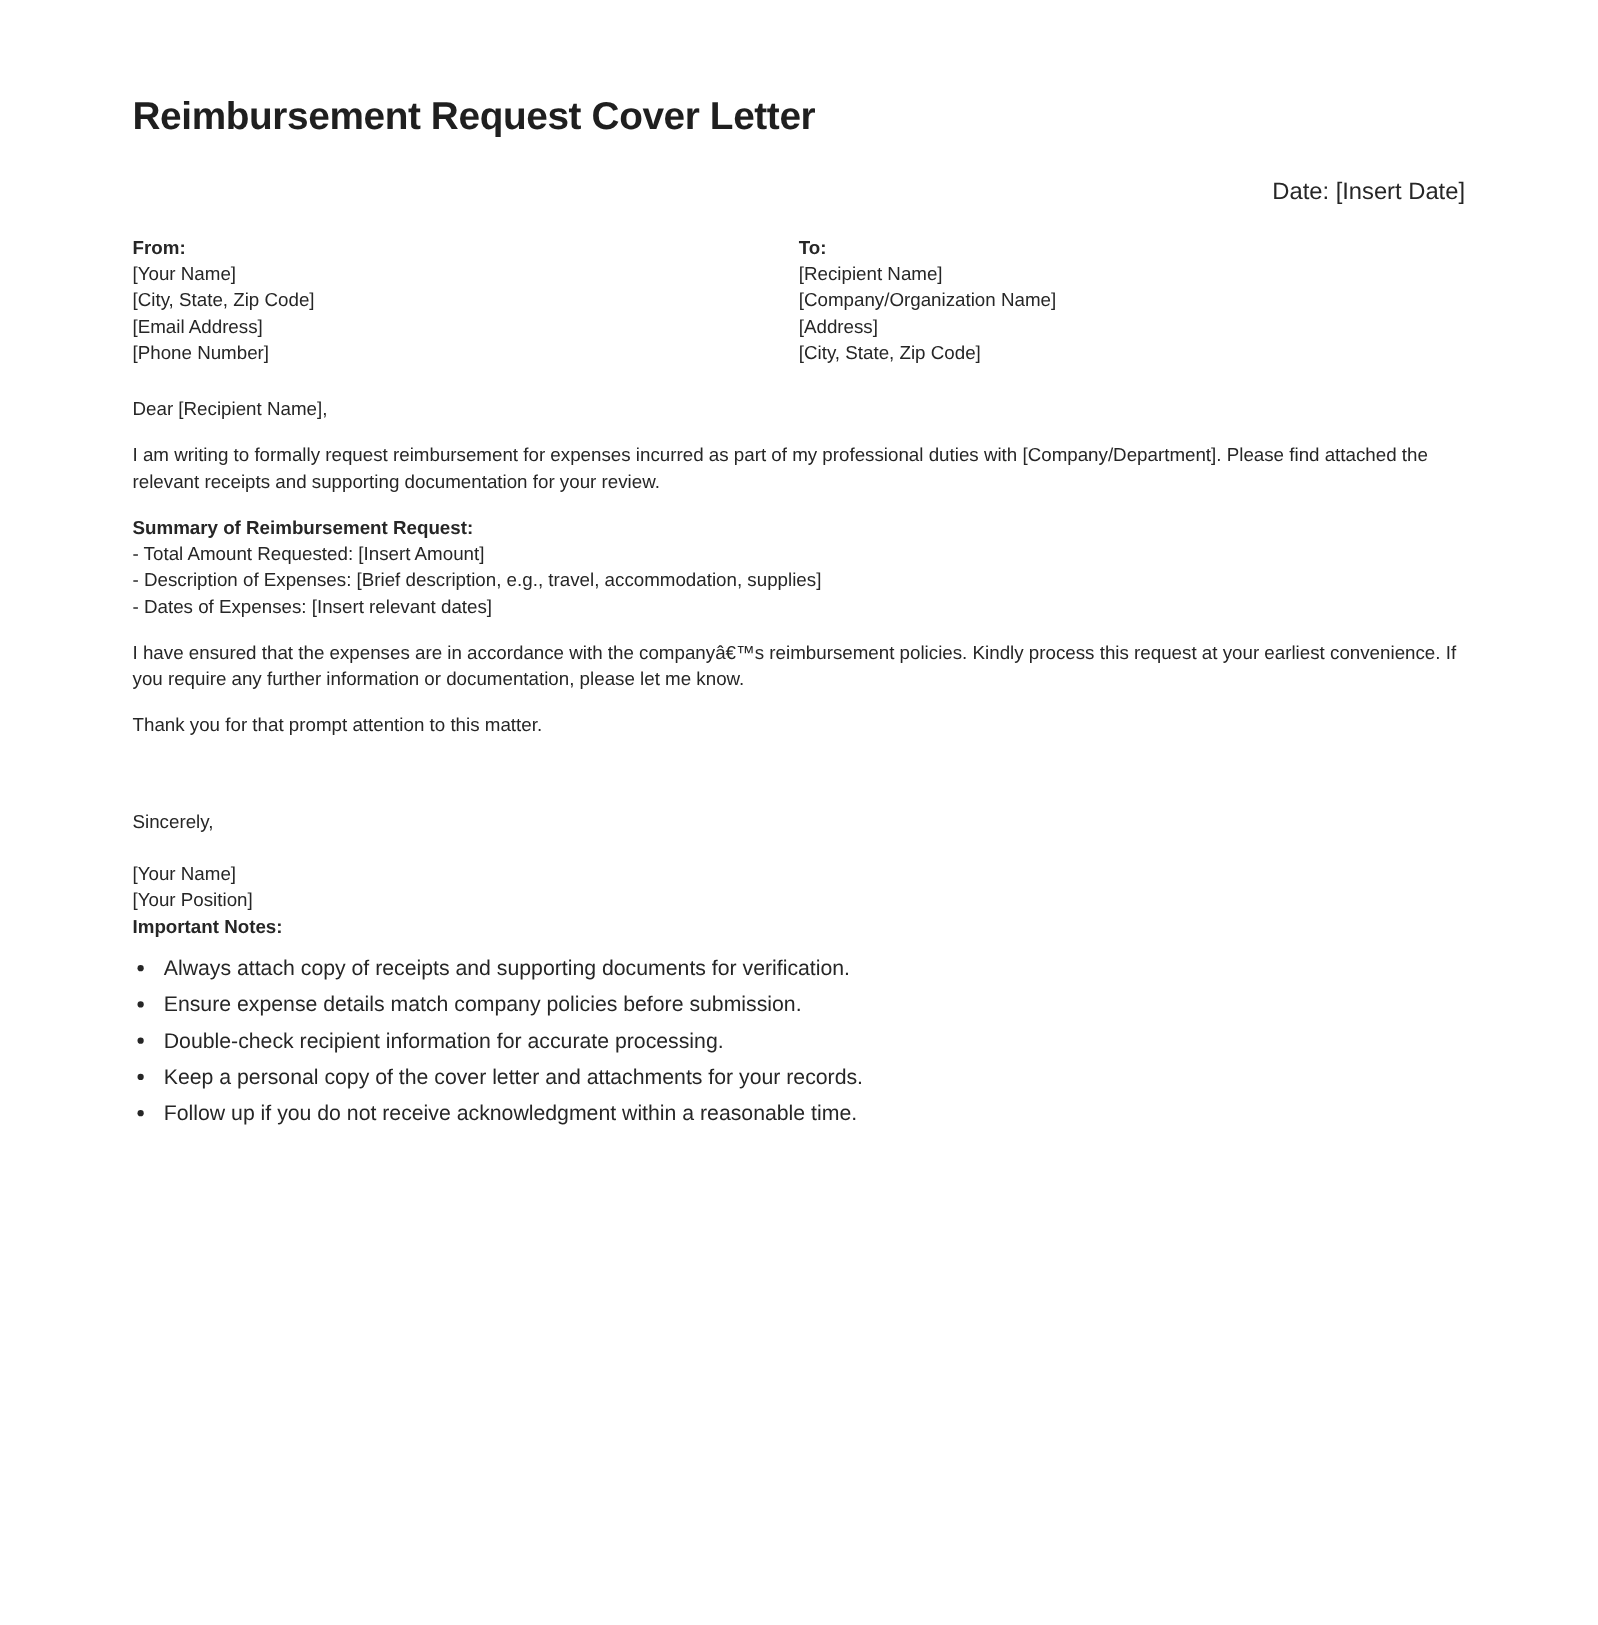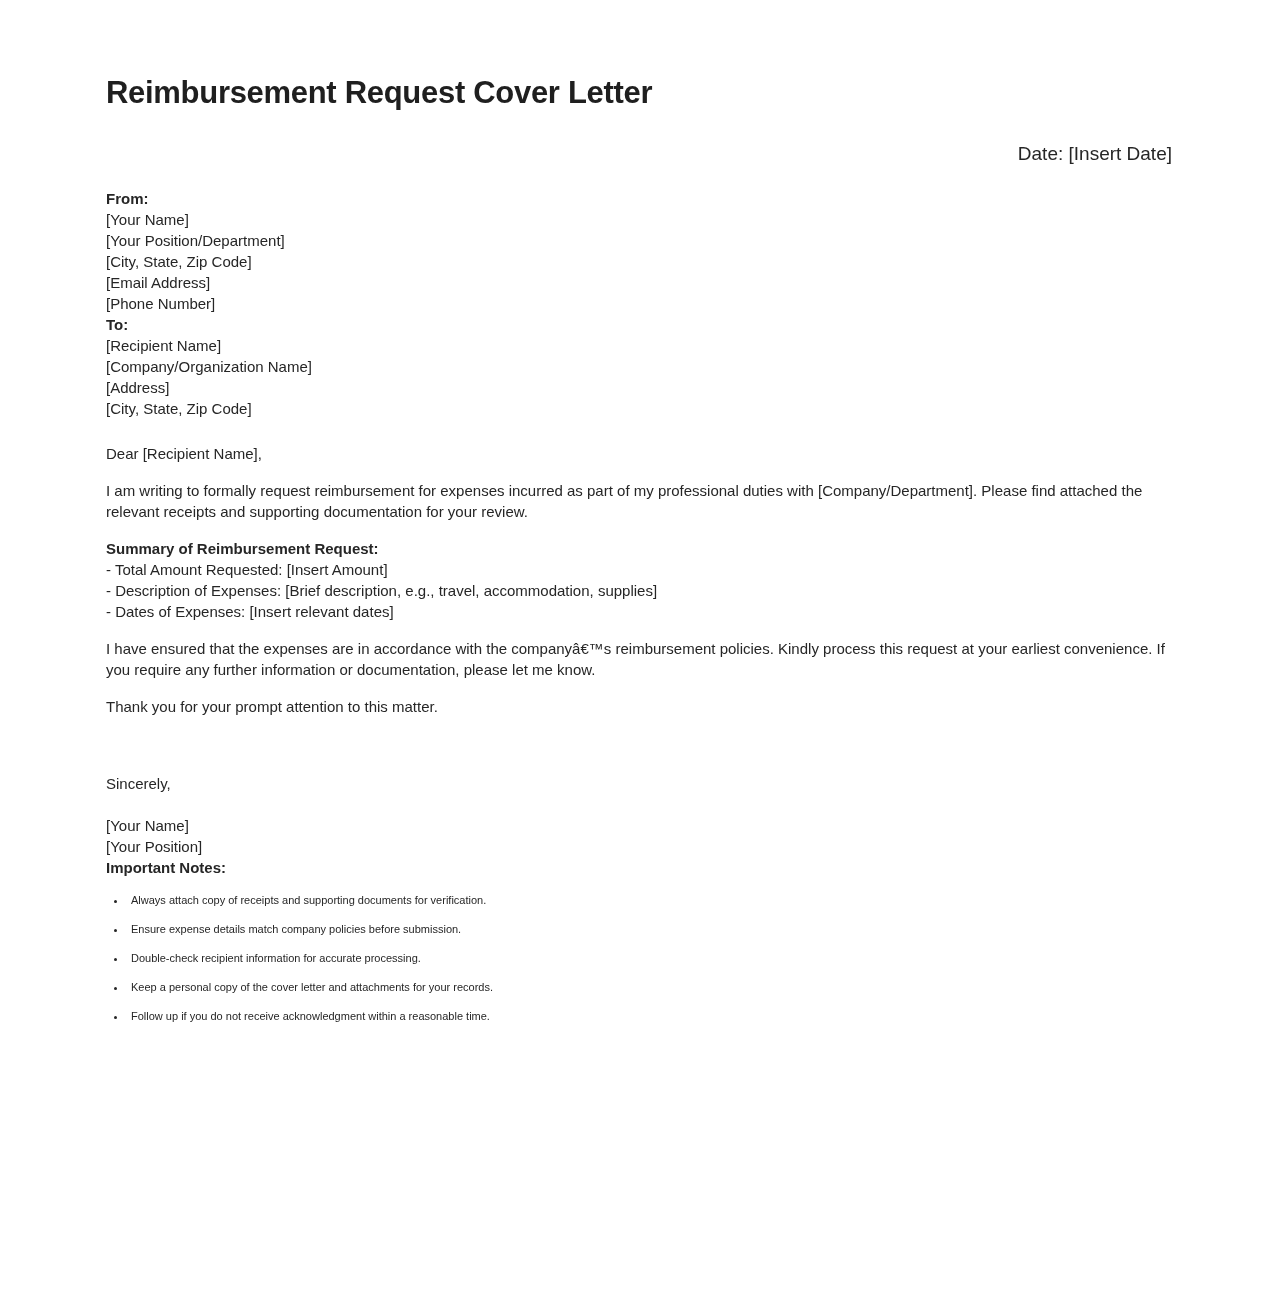--- a/index.html
+++ b/index.html
@@ -26,60 +26,58 @@
   }
   .date-line {
     margin-top: 29px;
     font-size: 19px;
     line-height: 21px;
     text-align: right;
   }
   .addr-row {
     margin-top: 24px;
     display: flex;
-    flex-direction: column;
   }
   .addr-col { width: 555px; }
   .addr-line, .body-line {
     font-size: 15px;
     line-height: 21px;
   }
   .bold { font-weight: 700; }
   .salutation { margin-top: 24px; font-size: 15px; line-height: 21px; }
   .para { margin-top: 16px; font-size: 15px; line-height: 21px; max-width: 1066px; }
   .summary-block { margin-top: 16px; }
   .summary-block .body-line { max-width: 1066px; }
   .closing { margin-top: 56px; font-size: 15px; line-height: 21px; }
   .signature-block { margin-top: 21px; }
   .notes-list {
     margin-top: 12px;
     padding-left: 21px;
     list-style: disc outside;
   }
   .notes-list li {
-    font-size: 11px;
+    font-size: 17px;
     line-height: 21px;
     margin-bottom: 8px;
     padding-left: 4px;
   }
 </style>
 </head>
 <body>
 
 <div class="page">
 
   <h1 class="doc-title">Reimbursement Request Cover Letter</h1>
 
   <div class="date-line">Date: [Insert Date]</div>
 
   <div class="addr-row">
     <div class="addr-col">
       <div class="addr-line bold">From:</div>
       <div class="addr-line">[Your Name]</div>
-      <div class="addr-line">[Your Position/Department]</div>
       <div class="addr-line">[City, State, Zip Code]</div>
       <div class="addr-line">[Email Address]</div>
       <div class="addr-line">[Phone Number]</div>
     </div>
     <div class="addr-col">
       <div class="addr-line bold">To:</div>
       <div class="addr-line">[Recipient Name]</div>
       <div class="addr-line">[Company/Organization Name]</div>
       <div class="addr-line">[Address]</div>
       <div class="addr-line">[City, State, Zip Code]</div>
@@ -92,21 +90,21 @@
 
   <div class="summary-block">
     <div class="body-line bold">Summary of Reimbursement Request:</div>
     <div class="body-line">- Total Amount Requested: [Insert Amount]</div>
     <div class="body-line">- Description of Expenses: [Brief description, e.g., travel, accommodation, supplies]</div>
     <div class="body-line">- Dates of Expenses: [Insert relevant dates]</div>
   </div>
 
   <p class="para">I have ensured that the expenses are in accordance with the companyâ€™s reimbursement policies. Kindly process this request at your earliest convenience. If you require any further information or documentation, please let me know.</p>
 
-  <p class="para">Thank you for your prompt attention to this matter.</p>
+  <p class="para">Thank you for that prompt attention to this matter.</p>
 
   <div class="closing">Sincerely,</div>
 
   <div class="signature-block">
     <div class="body-line">[Your Name]</div>
     <div class="body-line">[Your Position]</div>
     <div class="body-line bold">Important Notes:</div>
   </div>
 
   <ul class="notes-list">

